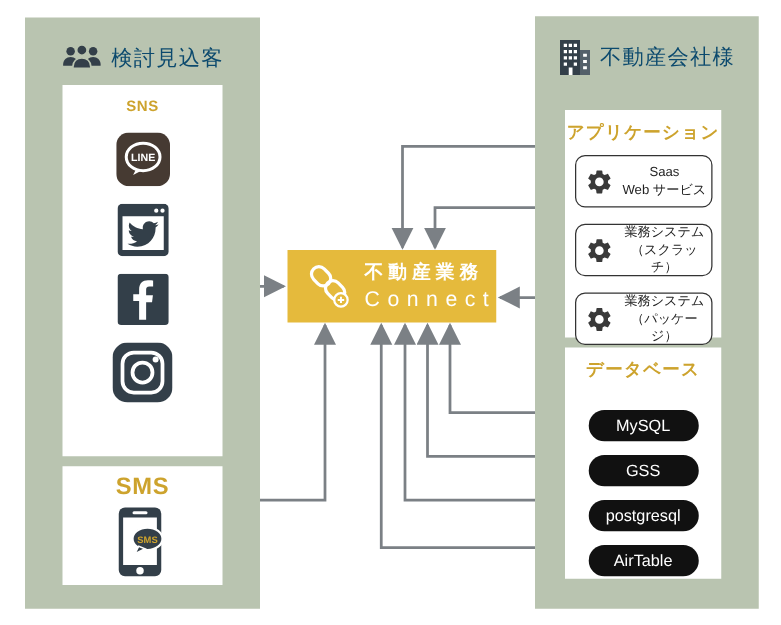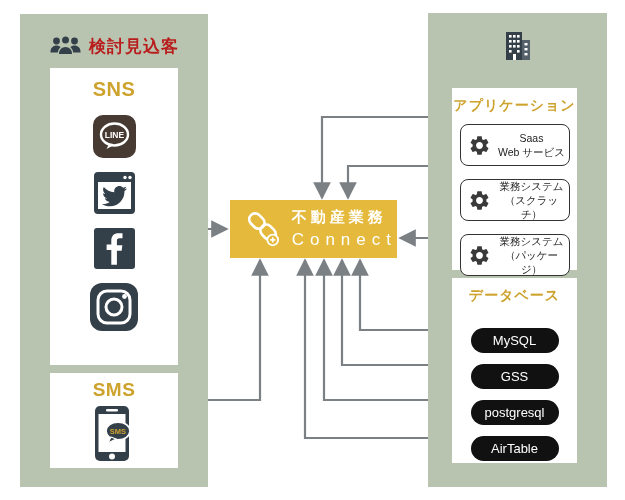--- a/index.html
+++ b/index.html
@@ -8,25 +8,25 @@
   }
   *{box-sizing:border-box; margin:0; padding:0;}
   html,body{width:625px; height:500px; background:#fff;
     font-family:"Liberation Sans","DejaVu Sans",sans-serif;}
   .canvas{position:relative; width:625px; height:500px; background:#fff; overflow:hidden;}
   .arrows{position:absolute; left:0; top:0; width:625px; height:500px; z-index:1; pointer-events:none;}
   .panel{position:absolute; background:var(--panel); z-index:2;}
   .panel-left{left:20px; top:14px; width:188px; height:473px;}
   .panel-right{left:428px; top:13px; width:179px; height:474px;}
   .panel-header{display:flex; align-items:center; justify-content:center; gap:7px; margin-top:17px; height:30px;}
-  .panel-title{font-size:17px; font-weight:700; color:#b91c1c; letter-spacing:1px;}
+  .panel-title{font-size:17px; font-weight:400; color:#0c4a6e; letter-spacing:1px;}
   .whitebox{position:absolute; background:#fff;}
   .sns-box{left:30px; top:54px; width:128px; height:297px;}
   .sms-box{left:30px; top:359px; width:128px; height:95px;}
-  .box-title{text-align:center; font-size:20px; font-weight:700; color:var(--goldtext); padding-top:10px; letter-spacing:.5px;}
+  .box-title{text-align:center; font-size:12px; font-weight:700; color:var(--goldtext); padding-top:10px; letter-spacing:.5px;}
   .sns-icons{display:flex; flex-direction:column; align-items:center; gap:14px; margin-top:14px;}
   .sms-box .box-title{padding-top:6px; font-size:19px;}
   .sms-icon-wrap{display:flex; justify-content:center; margin-top:4px;}
   .center-box{position:absolute; left:230px; top:200px; width:167px; height:58px; background:var(--gold);
     display:flex; align-items:center; justify-content:flex-start; gap:8px; padding-left:12px; z-index:2;}
   .center-text{display:flex; flex-direction:column; gap:3px; color:#fff;}
   .center-line1{font-size:15px; font-weight:700; letter-spacing:4px; white-space:nowrap;}
   .center-line2{font-size:17px; font-weight:400; letter-spacing:6px; white-space:nowrap;}
   .app-box{left:24px; top:75px; width:125px; height:182px;}
   .db-box{left:24px; top:265px; width:125px; height:185px;}
@@ -158,20 +158,21 @@
             <rect x="8" y="15" width="2.6" height="2.6"></rect>
             <rect x="12" y="15" width="2.6" height="2.6"></rect>
           <rect x="4" y="20" width="2.6" height="2.6"></rect>
             <rect x="12" y="20" width="2.6" height="2.6"></rect>
           <rect x="8" y="24" width="3" height="6"></rect>
           <rect x="19.5" y="13" width="3" height="2.4"></rect>
             <rect x="19.5" y="18" width="3" height="2.4"></rect>
             <rect x="19.5" y="23" width="3" height="2.4"></rect>
         </g>
       </svg>
+      <span class="panel-title">不動産会社様</span>
     </div>
 
     <div class="whitebox app-box">
       <div class="section-title">アプリケーション</div>
       <div class="app-items">
         <div class="app-item">
           <svg width="23" height="23" viewBox="0 0 24 24">
             <path fill="#3a3a3a" d="M19.14,12.94c0.04-0.3,0.06-0.61,0.06-0.94c0-0.32-0.02-0.64-0.07-0.94l2.03-1.58c0.18-0.14,0.23-0.41,0.12-0.61 l-1.92-3.32c-0.12-0.22-0.37-0.29-0.59-0.22l-2.39,0.96c-0.5-0.38-1.03-0.7-1.62-0.94L14.4,2.81c-0.04-0.24-0.24-0.41-0.48-0.41 h-3.84c-0.24,0-0.43,0.17-0.47,0.41L9.25,5.35C8.66,5.59,8.12,5.92,7.63,6.29L5.24,5.33c-0.22-0.08-0.47,0-0.59,0.22L2.74,8.87 C2.62,9.08,2.66,9.34,2.86,9.48l2.03,1.58C4.84,11.36,4.8,11.69,4.8,12s0.02,0.64,0.07,0.94l-2.03,1.58 c-0.18,0.14-0.23,0.41-0.12,0.61l1.92,3.32c0.12,0.22,0.37,0.29,0.59,0.22l2.39-0.96c0.5,0.38,1.03,0.7,1.62,0.94l0.36,2.54 c0.05,0.24,0.24,0.41,0.48,0.41h3.84c0.24,0,0.44-0.17,0.47-0.41l0.36-2.54c0.59-0.24,1.13-0.56,1.62-0.94l2.39,0.96 c0.22,0.08,0.47,0,0.59-0.22l1.92-3.32c0.12-0.22,0.07-0.47-0.12-0.61L19.14,12.94z M12,15.6c-1.98,0-3.6-1.62-3.6-3.6 s1.62-3.6,3.6-3.6s3.6,1.62,3.6,3.6S13.98,15.6,12,15.6z"></path>
           </svg>
           <div class="app-item-text">

